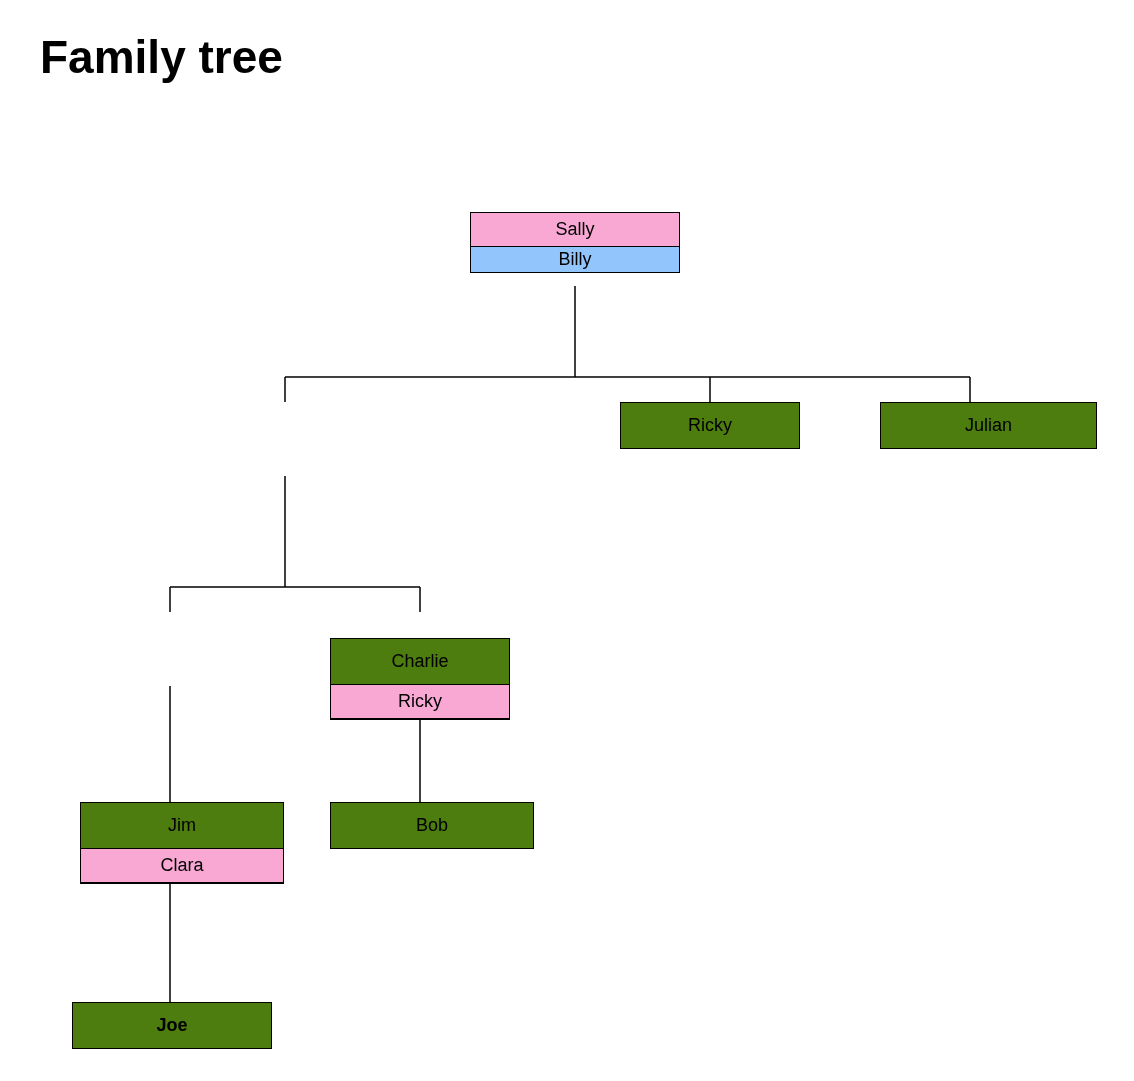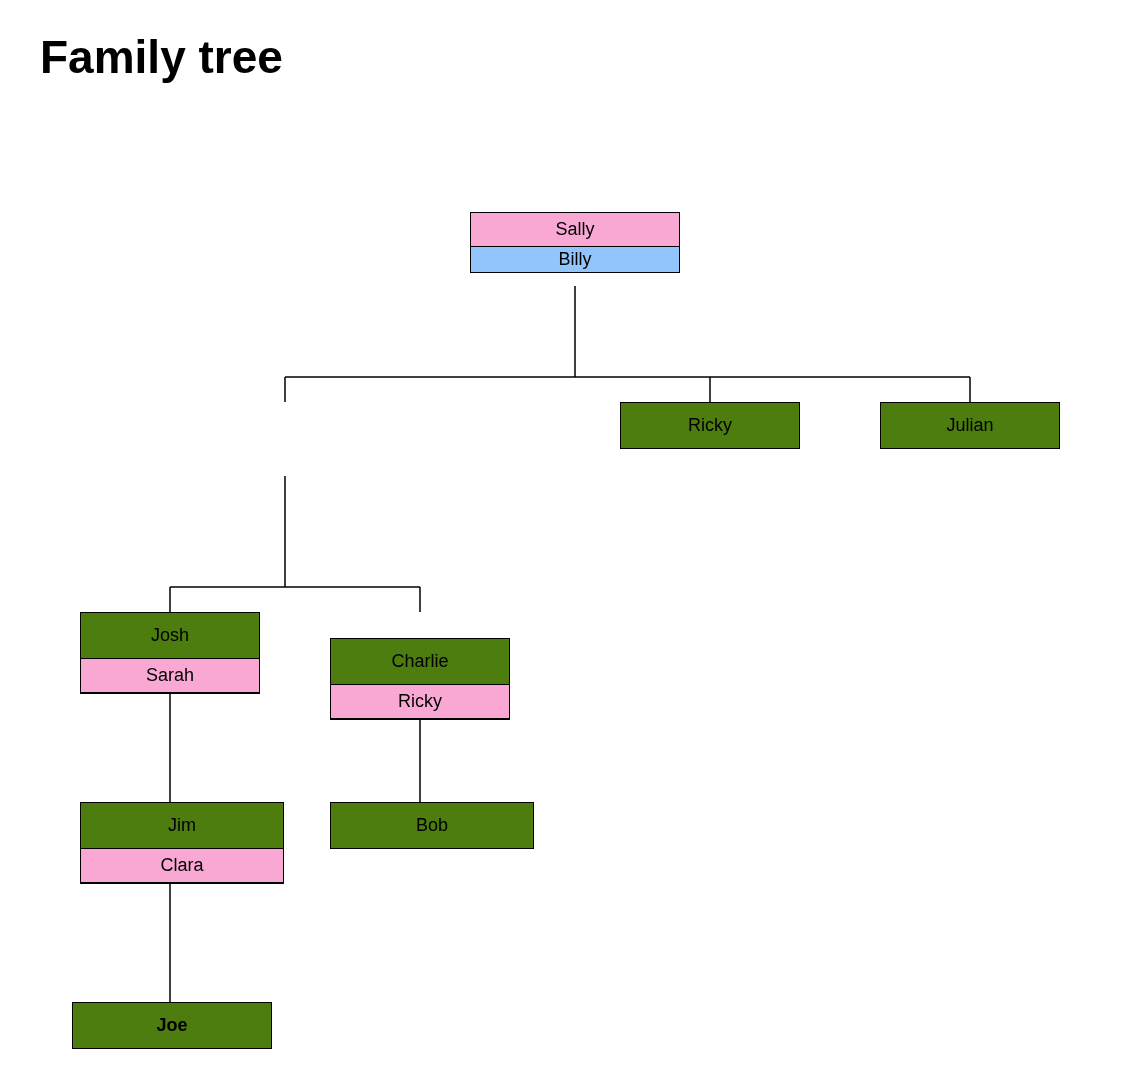--- a/index.html
+++ b/index.html
@@ -90,28 +90,24 @@
   <div class="node" style="left:430px; top:90px; width:210px;">
     <div class="cell-pink">Sally</div>
     <div class="cell-blue">Billy</div>
   </div>
 
 
   <div class="node" style="left:580px; top:280px; width:180px;">
     <div class="cell-single-blue">Ricky</div>
   </div>
 
-  <div class="node" style="left:840px; top:280px; width:180px;text-align:center;">
+  <div class="node" style="left:840px; top:280px; width:217px;text-align:center;">
     <div class="cell-single-blue">Julian</div>
   </div>
 
-  <div class="node" style="left:40px; top:490px; width:180px;">
-    <div class="cell-single-blue">Josh</div>
-    <div class="cell-pink" style="border-top:1.5px solid #000;">Sarah</div>
-  </div>
 
   <div class="node" style="left:290px; top:490px; width:180px;margin-top:26px;">
     <div class="cell-single-blue">Charlie</div>
     <div class="cell-pink" style="border-top:1.5px solid #000;">Ricky</div>
   </div>
 
   <div class="node" style="left:40px; top:680px; width:204px;">
     <div class="cell-single-blue">Jim</div>
     <div class="cell-pink" style="border-top:1.5px solid #000;">Clara</div>
   </div>

